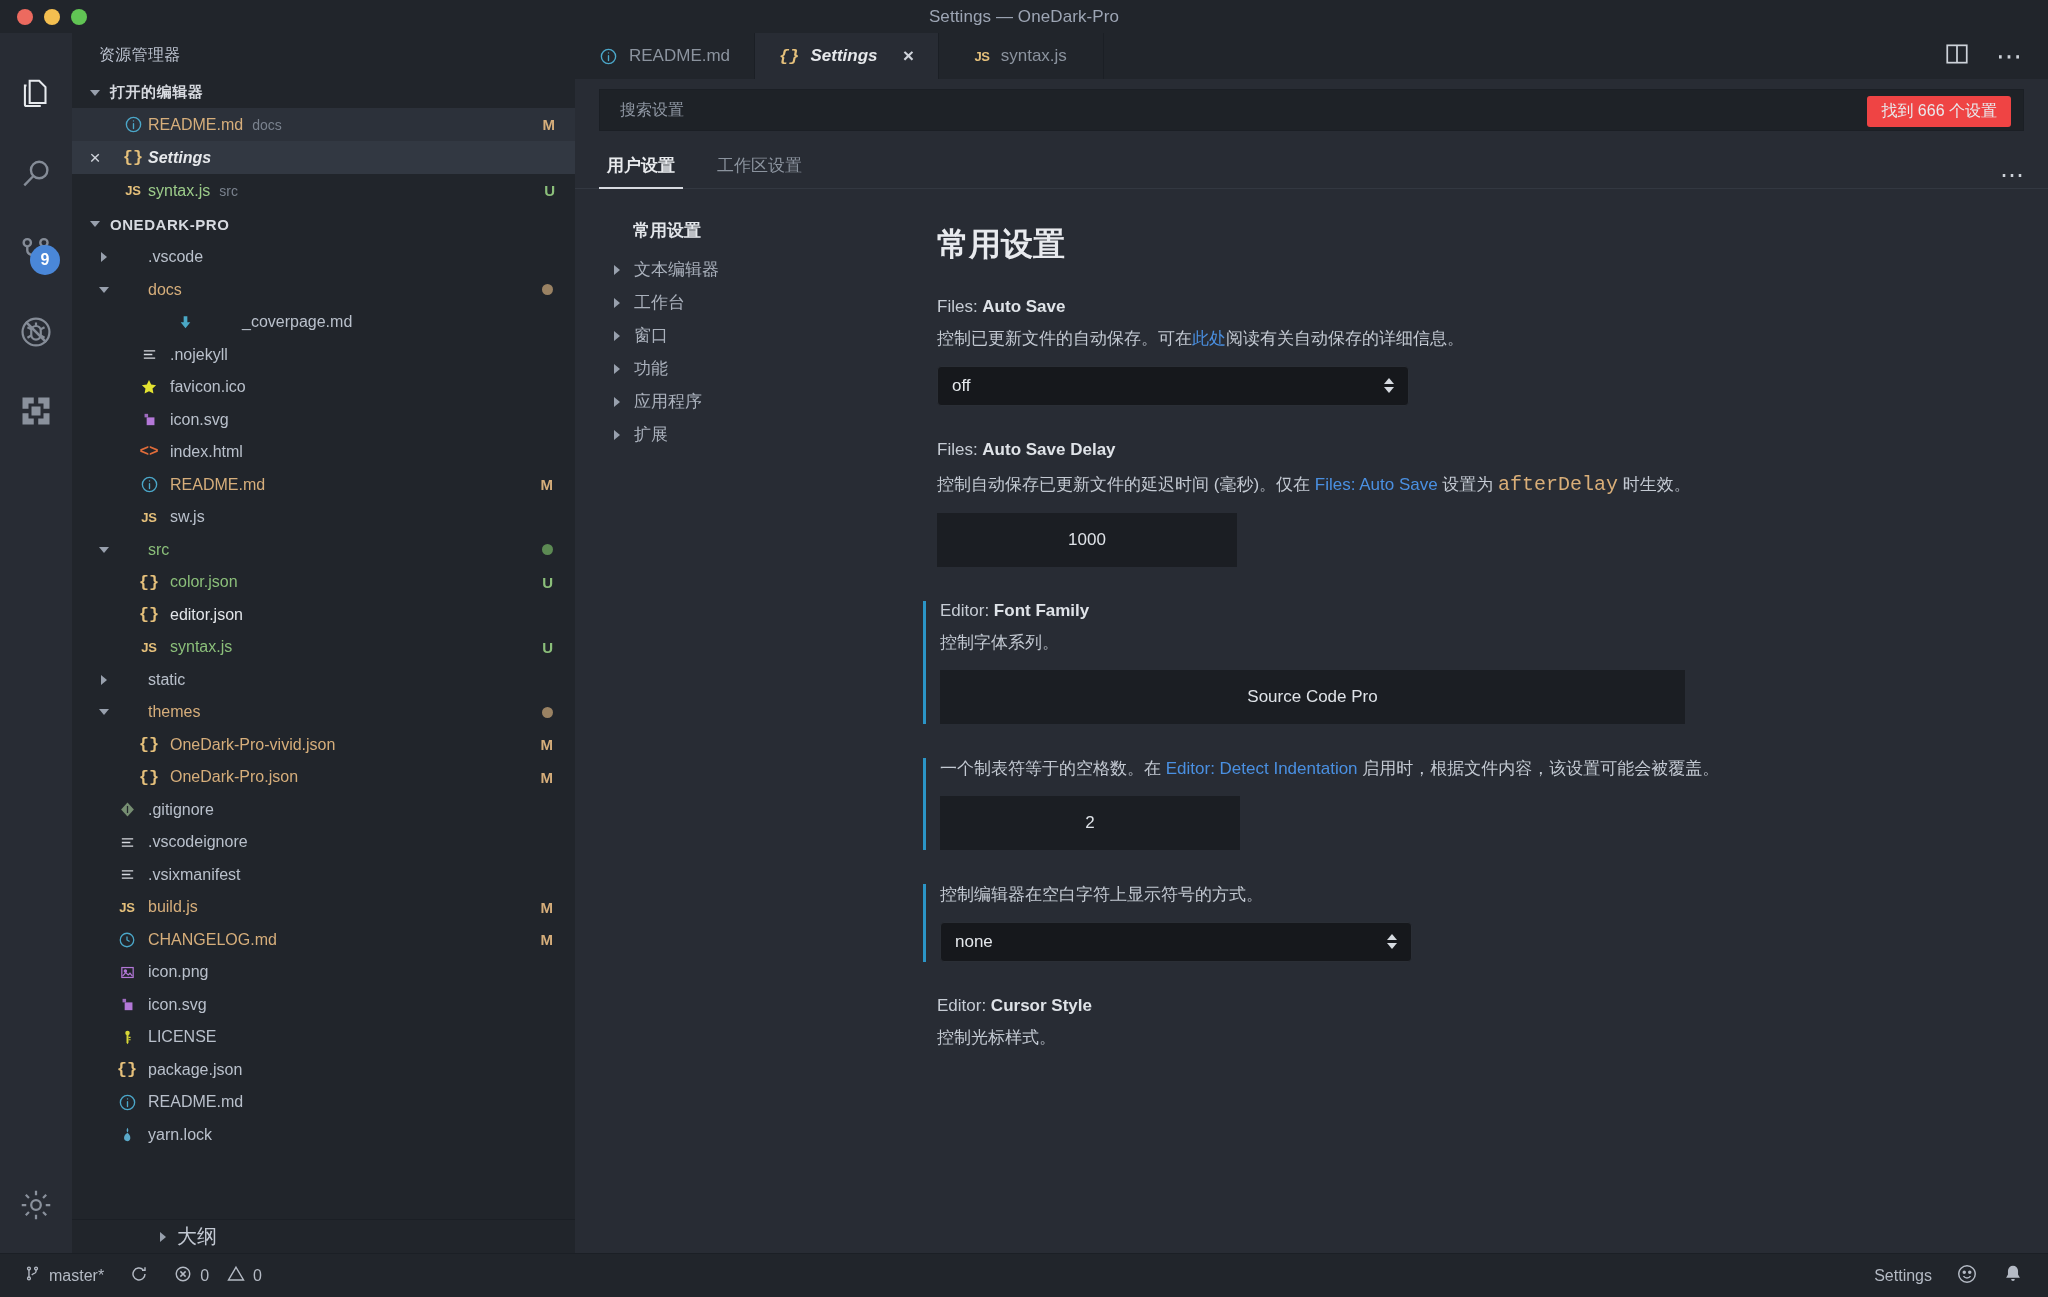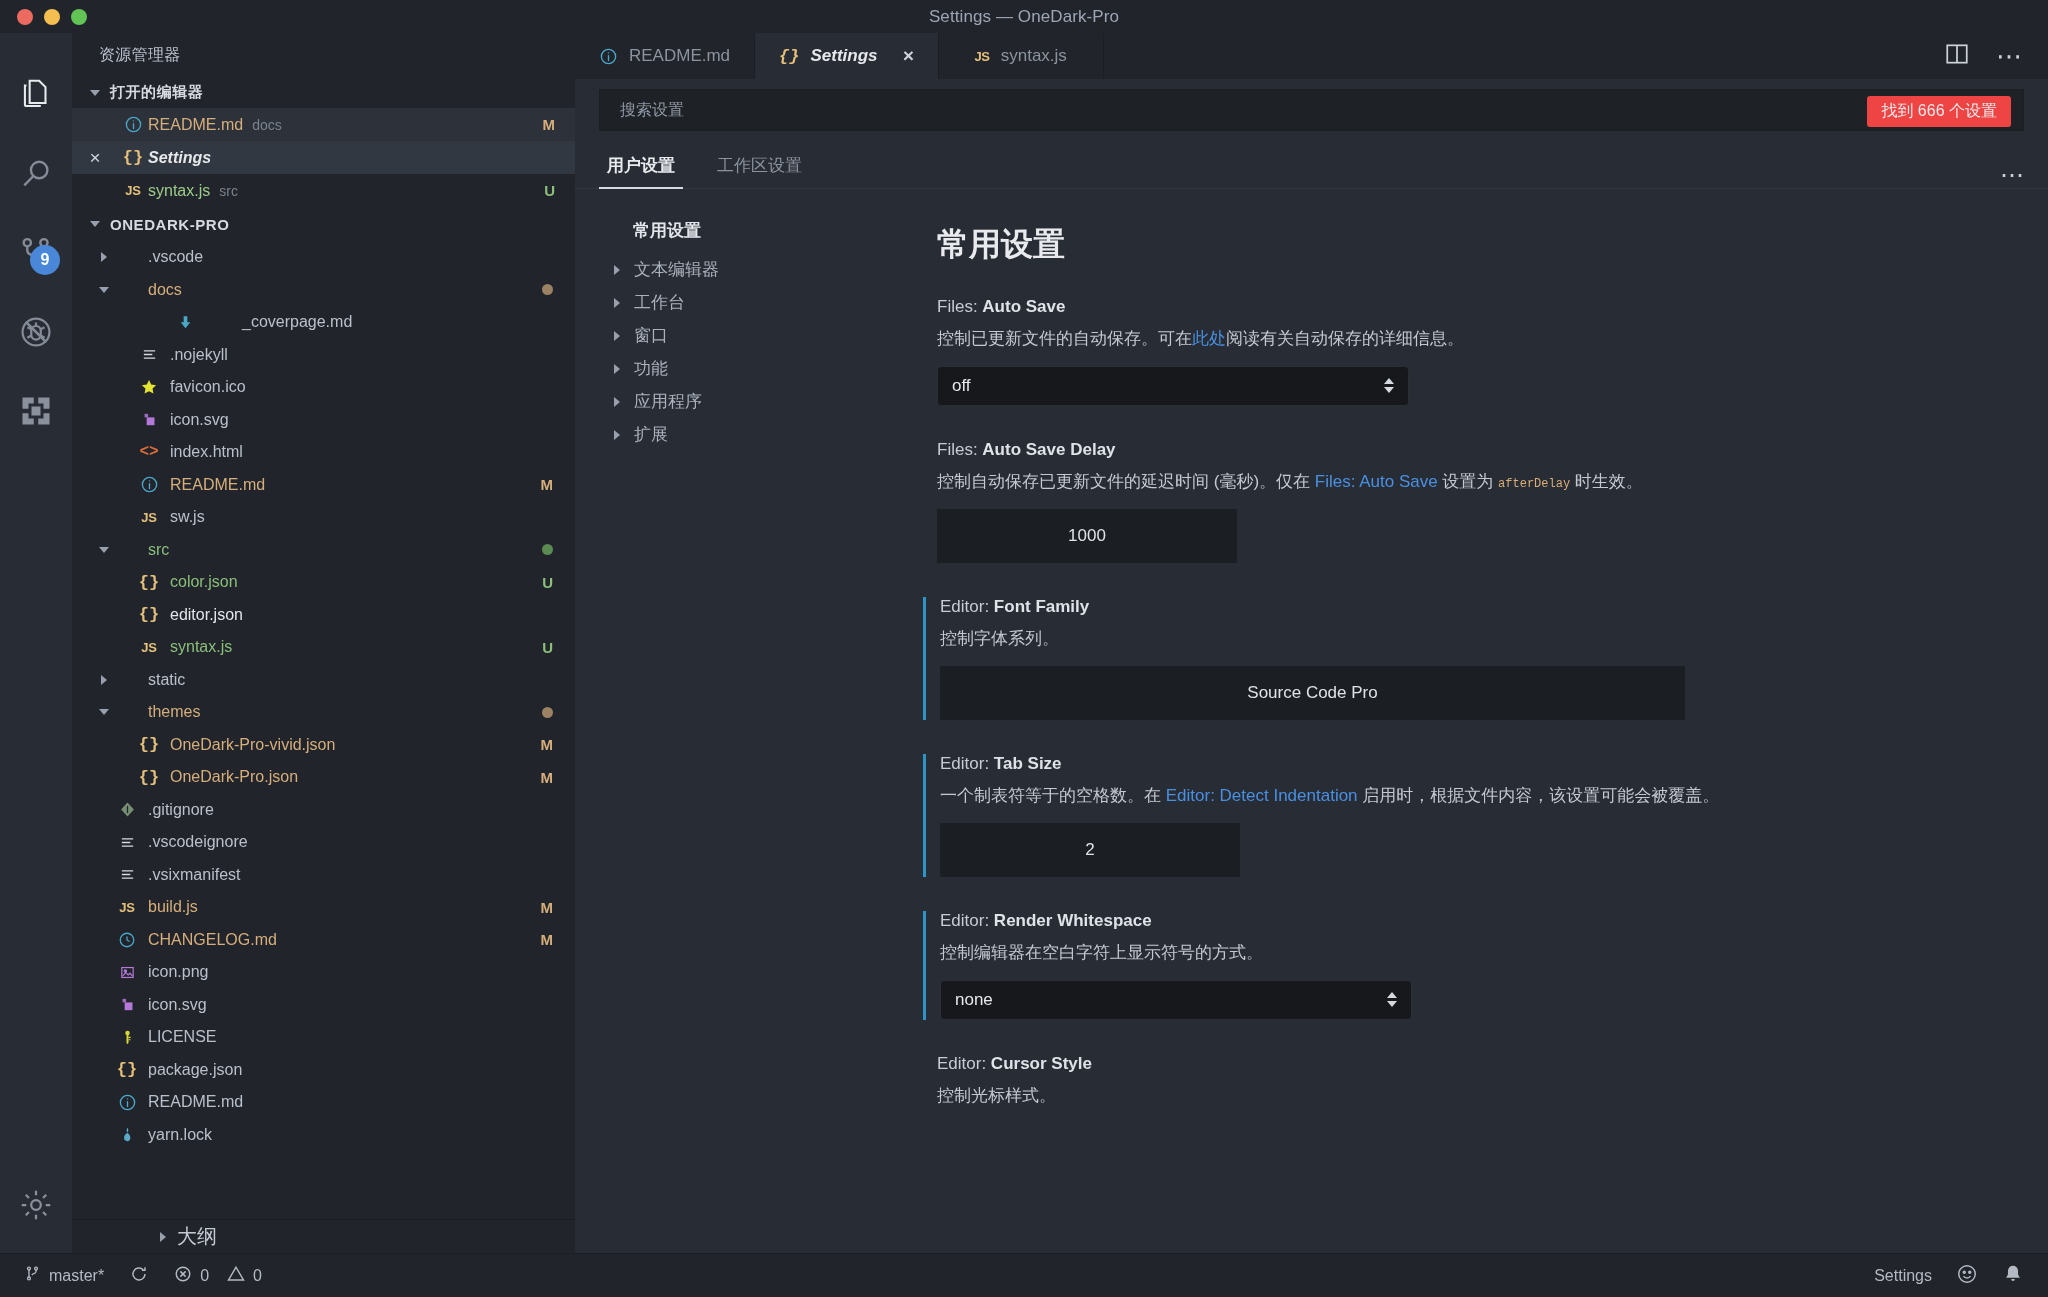--- a/index.html
+++ b/index.html
@@ -115,21 +115,21 @@
   .toc-item { display:flex; align-items:center; gap:14px; height:33px; font-size:17px; color:#aab1bc; padding-left:15px;}
   .toc-item .tw { border-left-color:#98a0ad; }
 
   .settings-list { flex:1 1 auto; padding:34px 0 0 48px; overflow:hidden; position:relative; }
   .setting { position:relative; padding-left:14px; margin-bottom:34px; }
   .setting.modified { border-left:3px solid #2b95c6; }
   .setting .key { font-size:17px; font-weight:700; color:#dfe3e8; margin-bottom:11px; }
   .setting .key .pre { font-weight:400; color:#c6ccd4; }
   .setting .desc { font-size:17px; color:#c3c9d2; line-height:1.35; margin-bottom:15px; }
   .setting .desc .lnk { color:#4a90e2; }
-  .setting .desc .code { color:#d9ae78; font-family:"Liberation Mono", monospace; font-size:12px;}
+  .setting .desc .code { color:#d9ae78; font-family:"Liberation Mono", monospace; font-size:20px;}
   .inp {
     background:#1b1e23; border:1px solid #1b1e23; color:#dfe3e8;
     height:54px; font-size:17px; display:flex; align-items:center; padding:0 14px;justify-content:center;
   }
   .inp.num { width:300px; }
   .inp.wide { width:745px; }
   .sel-ctl {
     background:#16181c; border:1px solid #2a2e35; border-radius:4px; color:#e5e8ec;
     height:40px; width:472px; font-size:17px; display:flex; align-items:center;
     padding:0 14px; position:relative;
@@ -626,28 +626,26 @@
                 </div>
               </div>
               <div class="setting modified">
                 <div class="key"><span class="pre">Editor: </span>Font Family</div>
                 <div class="desc"><span>控制字体系列。</span></div>
                 <div class="inp wide">
                   <span>Source Code Pro</span>
                 </div>
               </div>
               <div class="setting modified">
-                <div class="key"><span class="pre">Editor: </span>Tab Size</div>
                 <div class="desc"><span>一个制表符等于的空格数。在 </span><span class="lnk">Editor: Detect Indentation</span><span> 启用时，根据文件内容，该设置可能会被覆盖。</span></div>
                 <div class="inp num">
                   <span>2</span>
                 </div>
               </div>
               <div class="setting modified">
-                <div class="key"><span class="pre">Editor: </span>Render Whitespace</div>
                 <div class="desc"><span>控制编辑器在空白字符上显示符号的方式。</span></div>
                 <div class="sel-ctl">
              <span>none</span>
              <span class="spin">
                     <i class="up"></i>
                     <i class="dn"></i>
                   </span>
            </div>
               </div>
               <div class="setting">

